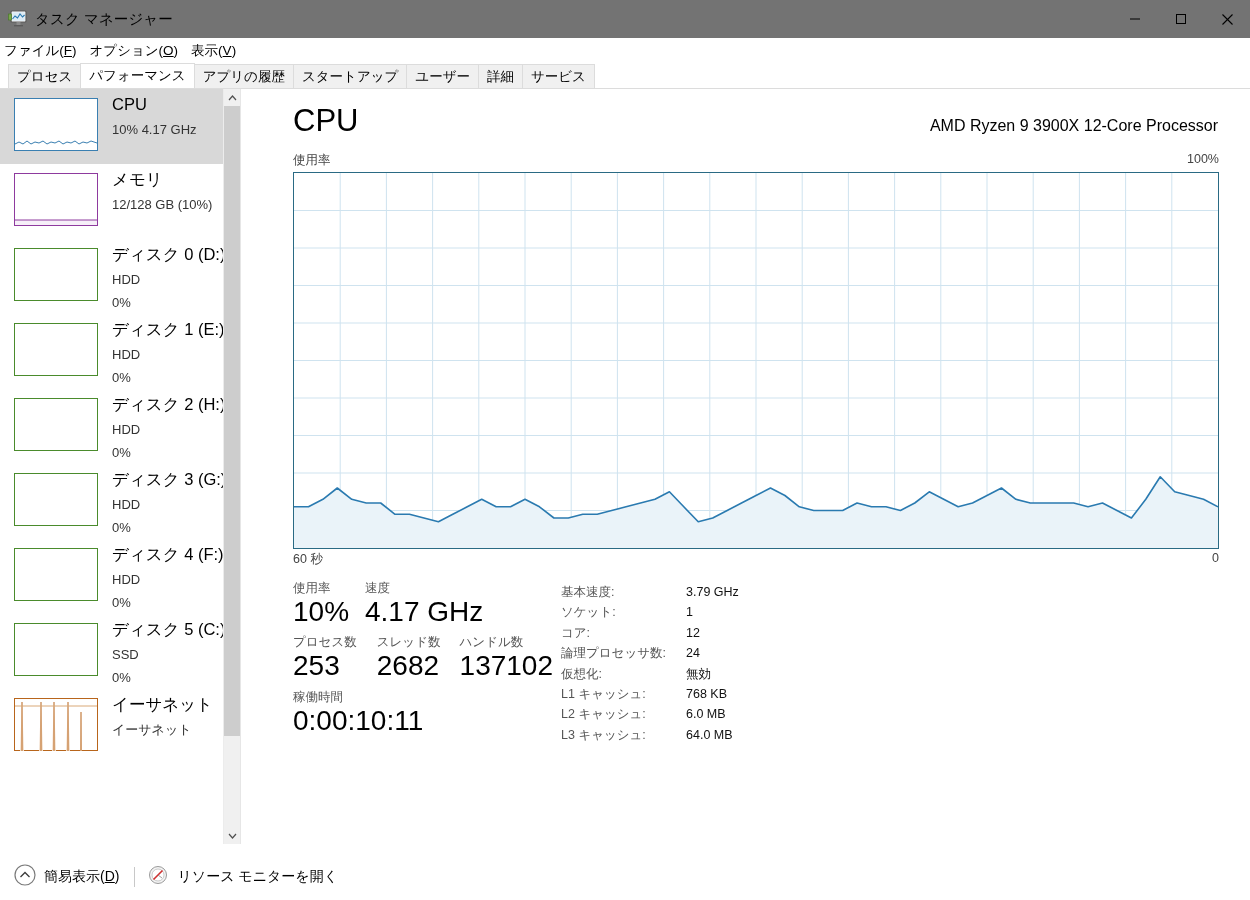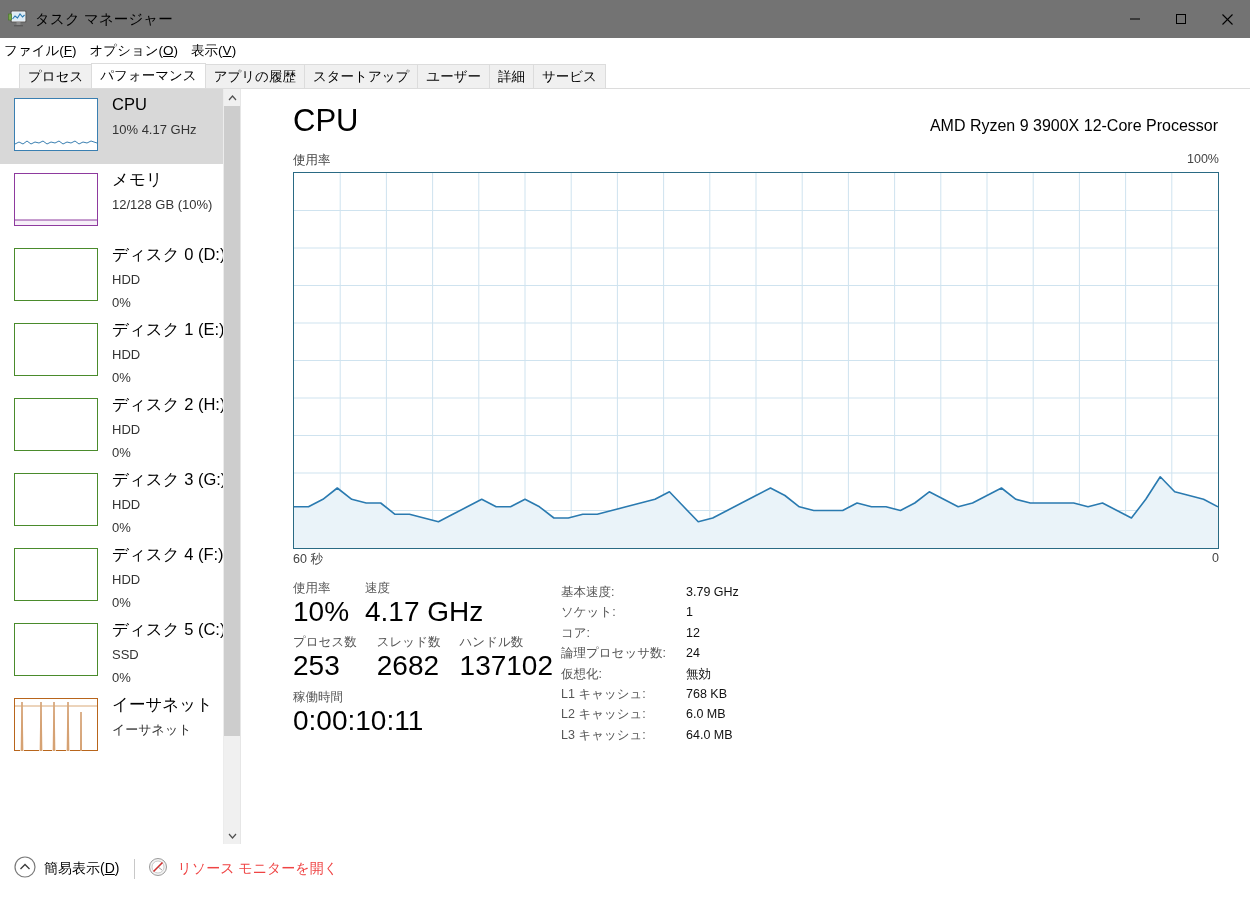--- a/index.html
+++ b/index.html
@@ -68,21 +68,21 @@
   }
   .menu-item u { text-decoration: underline; }
 
   
   .tabstrip {
     height: 25px;
     display: flex;
     align-items: flex-end;
     background: #ffffff;
     border-bottom: 1px solid #dcdcdc;
-    padding-left: 19px;
+    padding-left: 8px;
     box-sizing: border-box;
   }
   .tab {
     font-size: 13.5px;
     color: #000;
     height: 24px;
     line-height: 24px;
     padding: 0 8px;
     border: 1px solid #dcdcdc;
     border-bottom: none;
@@ -263,21 +263,21 @@
     color: #555;
     flex: none;
     white-space: nowrap;
   }
   .det-val { color: #111; white-space: nowrap; }
 
   
   .footer {
     position: absolute;
     left: 0;
-    bottom: 8px;
+    bottom: 0;
     width: 1250px;
     height: 48px;
     display: flex;
     align-items: center;
     padding-left: 14px;
     box-sizing: border-box;
     background: #ffffff;
     border-top: 1px solid #ffffff;
   }
   .fewer {
@@ -295,21 +295,21 @@
     height: 20px;
     background: #c8c8c8;
     margin: 0 13px 0 15px;
   }
   .resmon {
     display: flex;
     align-items: center;
   }
   .resmon-label {
     font-size: 14px;
-    color: #ef4444;
+    color: #000000;
     margin-left: 9px;
   }
 </style>
 </head>
 <body>
 
 <div class="titlebar">
   <span class="title-icon">
     <svg width="20" height="18" viewBox="0 0 20 18">
       <rect x="3" y="1" width="15" height="11" rx="1" fill="#ffffff" stroke="#5a5a5a" stroke-width="1.2"></rect>

